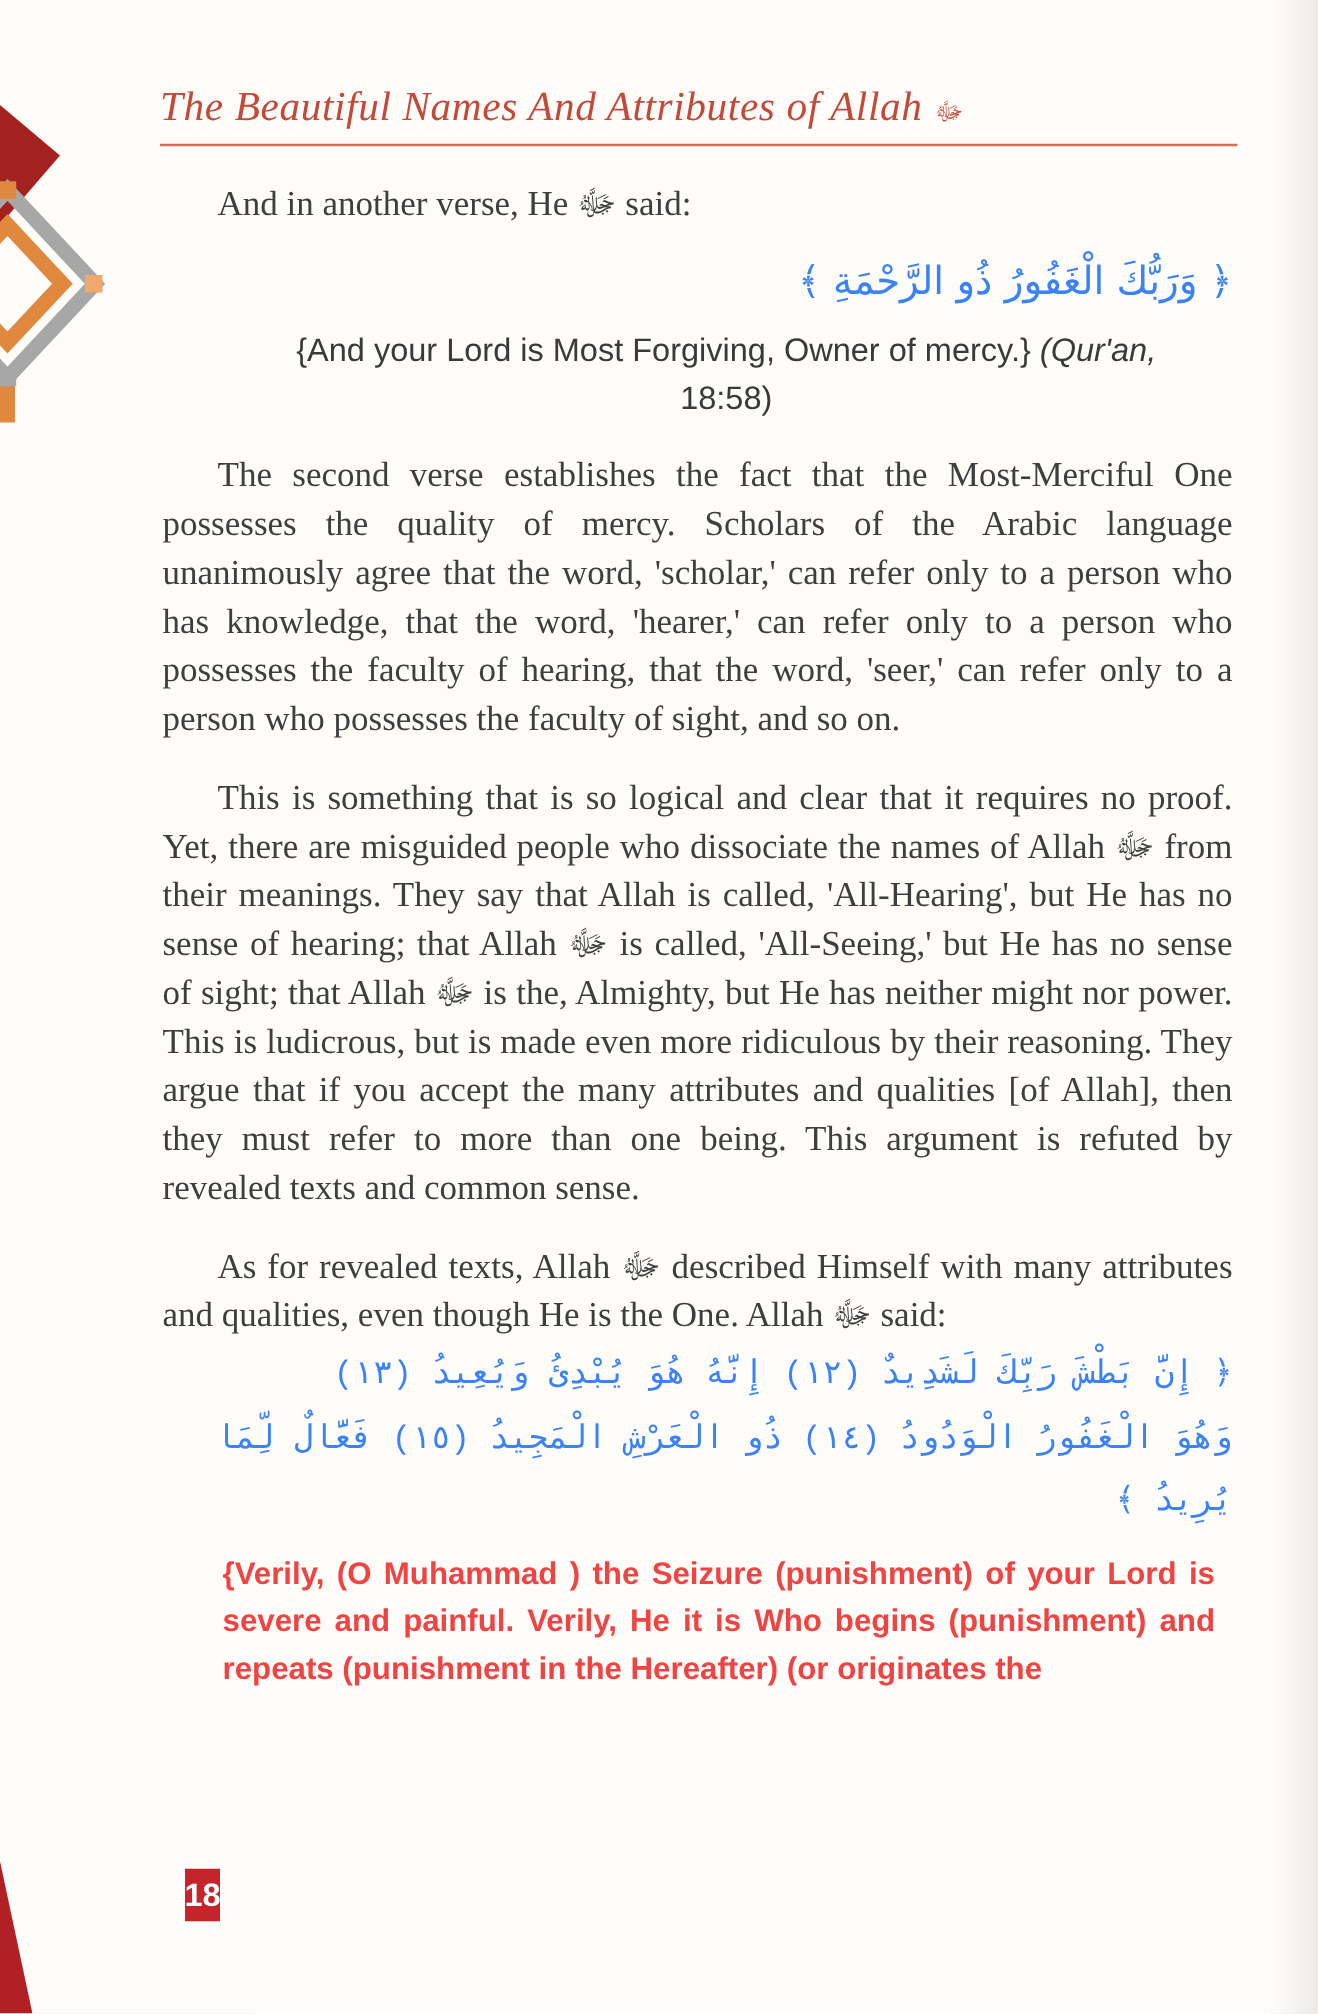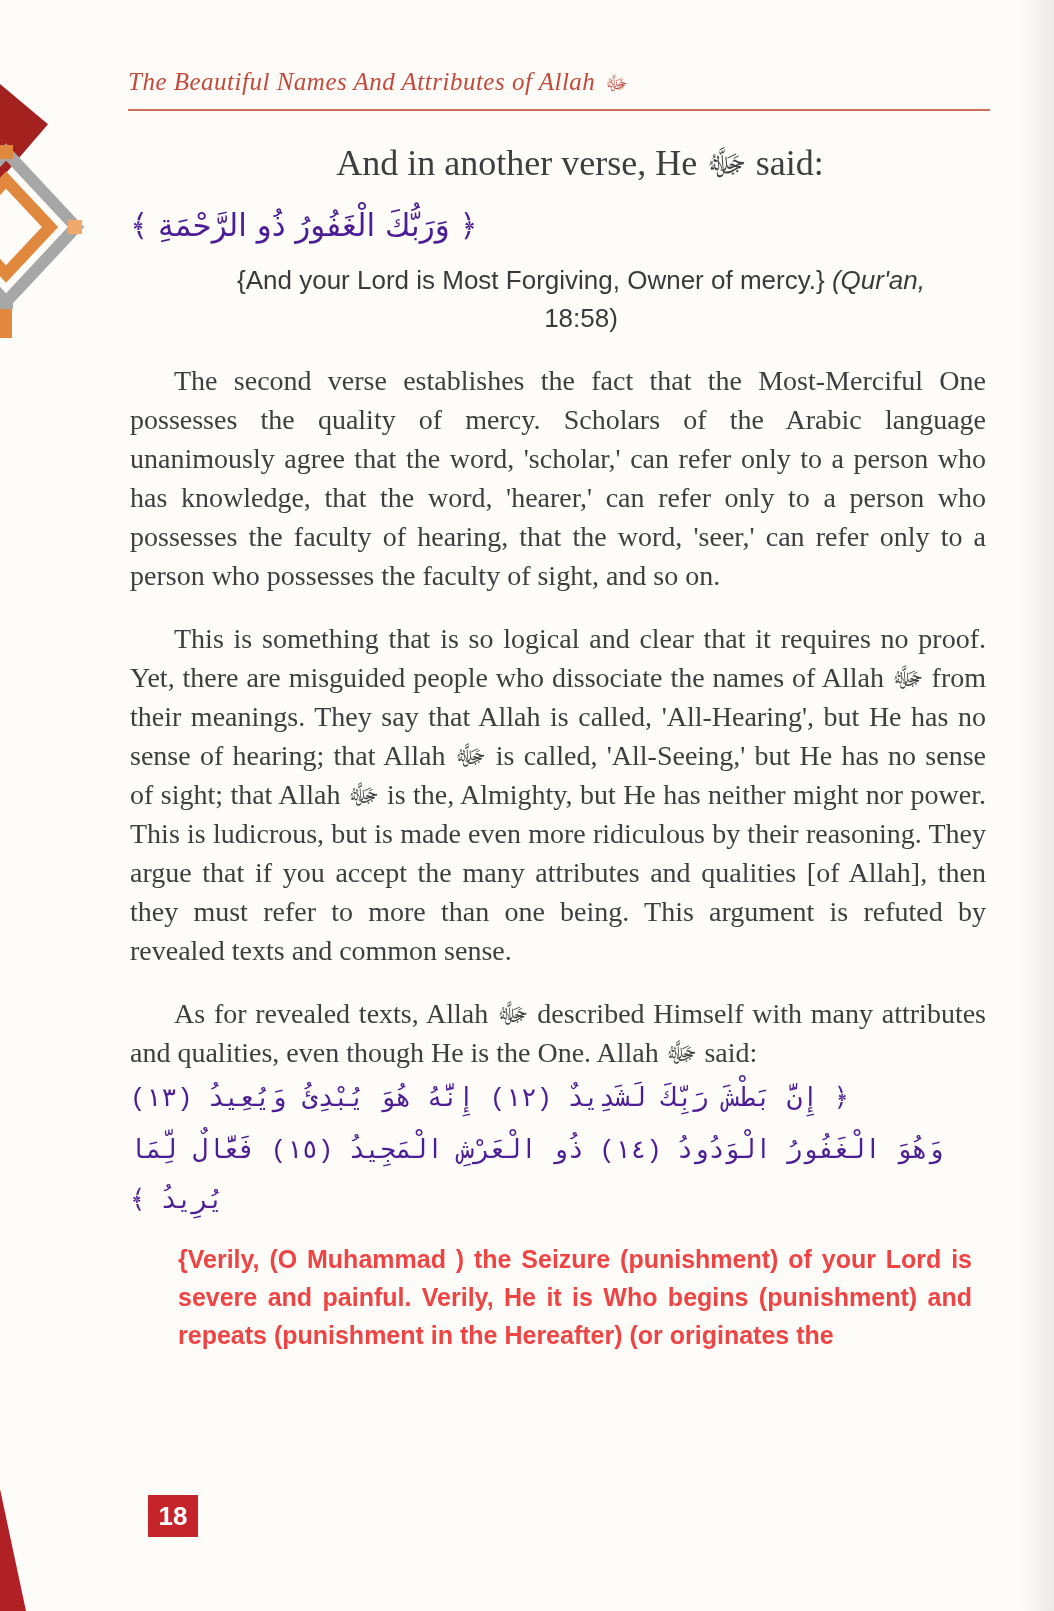--- a/index.html
+++ b/index.html
@@ -32,50 +32,50 @@
     background:linear-gradient(to right, rgba(0,0,0,0), rgba(0,0,0,0.07));
     pointer-events:none;
   }
   .ornament { position:absolute; left:-74px; top:142px; }
 
   
   .header { position:absolute; top:68px; left:128px; right:64px; }
   .header-line { white-space:nowrap; }
   .header-title {
     font-style:italic;
-    font-size:25px;
+    font-size:33px;
     letter-spacing:0.5px;
     color:#c3493a;
   }
   .header-honorific {
     font-family:"DejaVu Sans", sans-serif;
     font-size:20px;
     color:#c3493a;
     margin-left:6px;
   }
   .header-rule { border:none; border-top:2px solid #d0705a; margin-top:9px; }
 
   
   .content { position:absolute; top:128px; left:130px; width:856px; }
 
   .intro {
-    font-size:36px; line-height:39px;
-    text-indent:44px; margin-top:16px;text-align:center;
+    font-size:28px; line-height:39px;
+    text-indent:44px; margin-top:16px;
   }
   p.body-para {
     font-size:28px; line-height:39px;
     text-align:justify; text-indent:44px;
     margin-top:24px;
   }
   p.body-para:first-of-type { margin-top:18px; }
 
   .arabic {
     direction:rtl;
-    text-align:left;
-    color:#4c1d95;
+    text-align:right;
+    color:#3b82f6;
     font-size:31px; line-height:52px;
     margin-top:16px;
     font-family:"DejaVu Sans", sans-serif;
   }
   .arabic2 { margin-top:2px; font-size:26px; line-height:50px;font-family:Liberation Mono, monospace; }
   .arabic2:first-of-type { margin-top:16px; }
 
   .translation1 {
     font-family:"Liberation Sans", sans-serif;
     font-size:26px; line-height:38px;
@@ -89,21 +89,21 @@
     font-family:"Liberation Sans", sans-serif;
     font-weight:bold;
     font-size:25px; line-height:38px;
     margin:14px 14px 0 48px;
     text-align:justify;
     color:#ef4444;
   }
 
   .badge {
     position:absolute; left:148px; bottom:74px;
-    width:50px; height:42px;
+    width:28px; height:42px;
     background:#c5242b;
     color:#ffffff;
     font-family:"Liberation Sans", sans-serif;
     font-size:26px; font-weight:bold;
     display:flex; align-items:center; justify-content:center;
   }
 </style>
 </head>
 <body>
 

